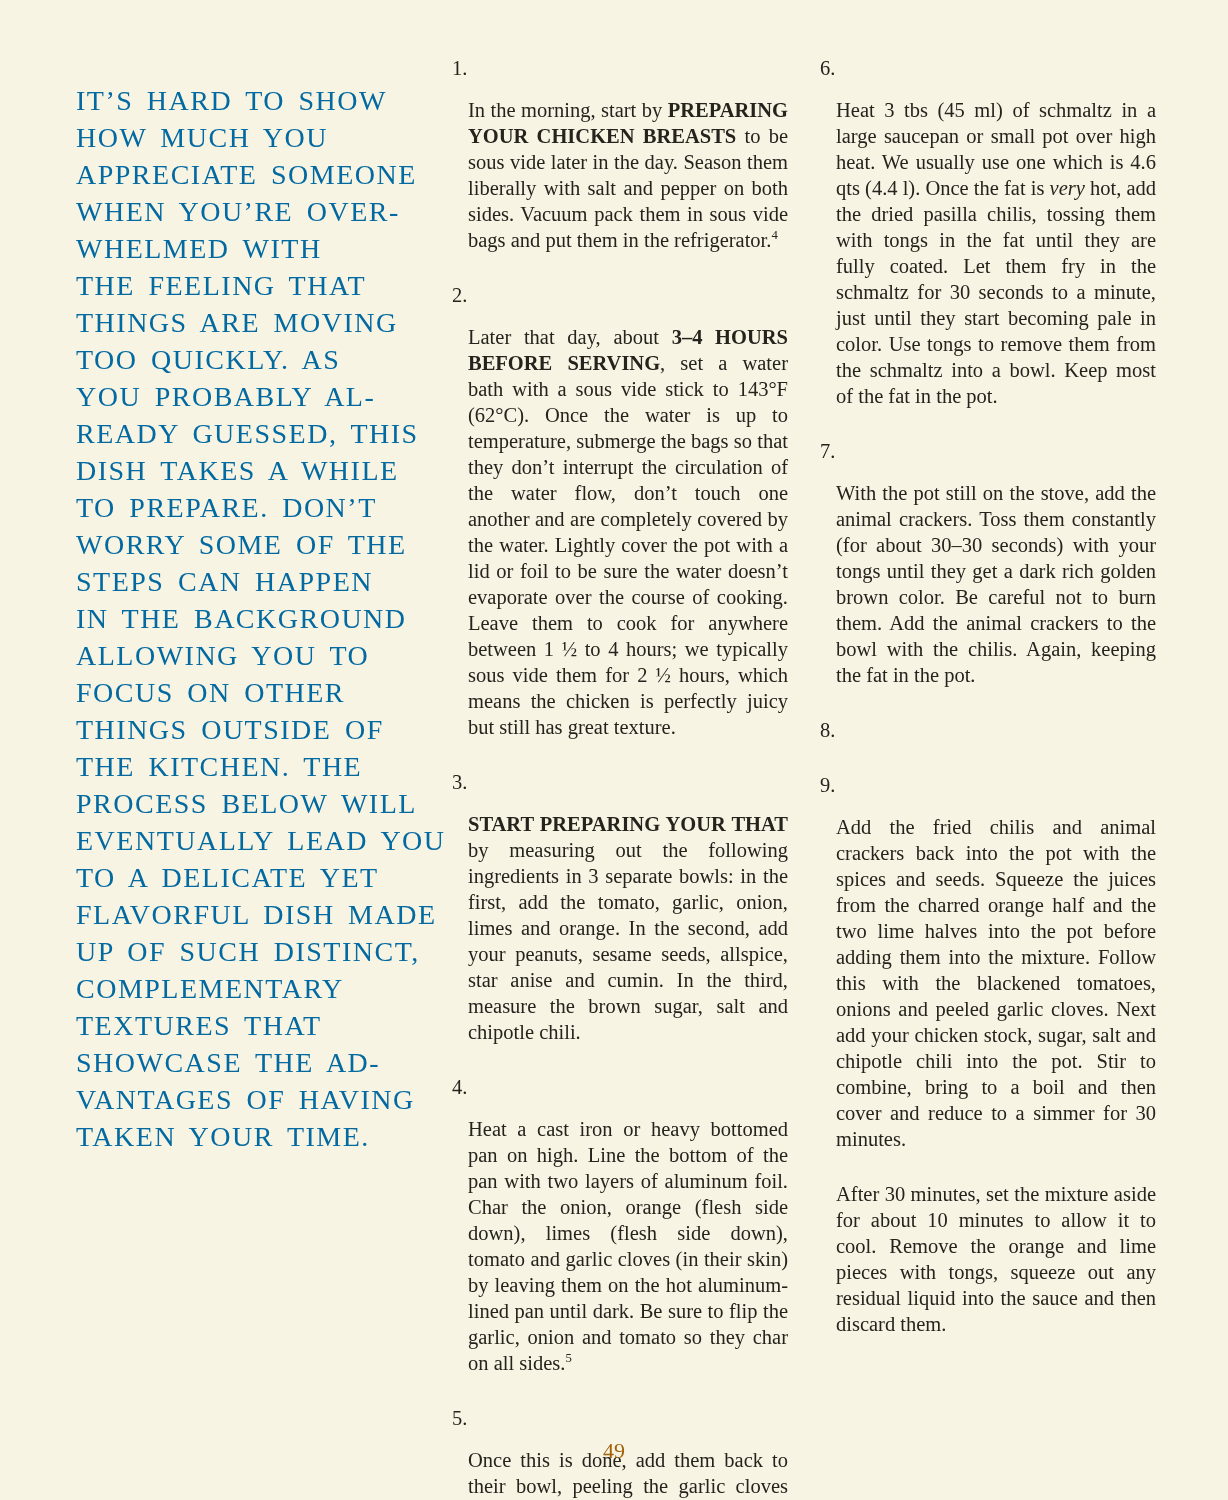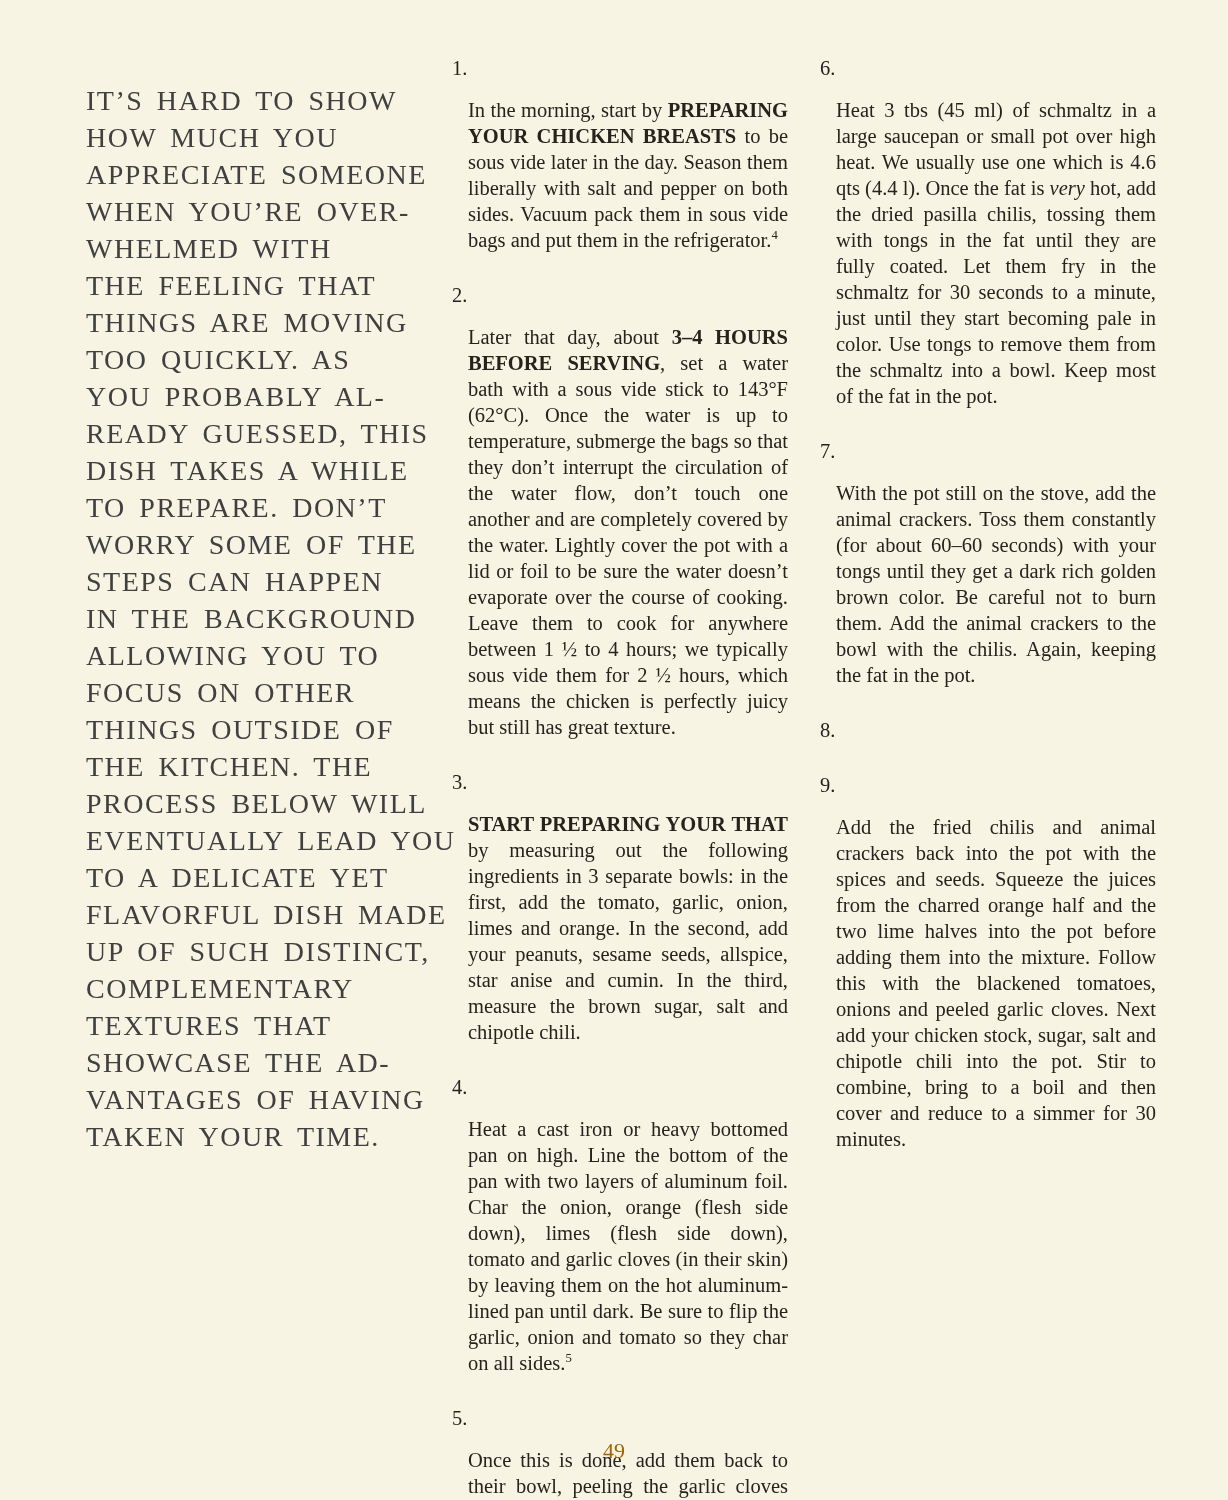--- a/index.html
+++ b/index.html
@@ -6,28 +6,28 @@
   body {
     width: 1228px; height: 1500px;
     background: #f7f4e4;
     color: #26231d;
     font-family: "Liberation Serif", serif;
     position: relative;
     overflow: hidden;
   }
   .intro {
     position: absolute;
-    left: 86px; top: 82px;
+    left: 76px; top: 82px;
     width: 362px;
     font-size: 28px;
     line-height: 37px;
     letter-spacing: 1.5px;
     word-spacing: 5px;
     white-space: pre;
-    color: #404040;
+    color: #0369a1;
     font-weight: 400;
   }
   .col {
     position: absolute;
     top: 55px;
     width: 352px;
   }
   .col-mid { left: 452px; }
   .col-right { left: 820px; }
   .step + .step { margin-top: 29px; }
@@ -113,26 +113,27 @@
     </div>
   </div>
 
 <div class="col col-right">
     <div class="step">
       <div class="step-num">6.</div>
       <p class="step-text"><span>Heat 3 tbs (45 ml) of schmaltz in a large saucepan or small pot over high heat. We usually use one which is 4.6 qts (4.4 l). Once the fat is </span><i>very</i><span> hot, add the dried pasilla chilis, tossing them with tongs in the fat until they are fully coated. Let them fry in the schmaltz for 30 seconds to a minute, just until they start becoming pale in color. Use tongs to remove them from the schmaltz into a bowl. Keep most of the fat in the pot.</span></p>
     </div>
     <div class="step">
       <div class="step-num">7.</div>
-      <p class="step-text"><span>With the pot still on the stove, add the animal crackers. Toss them constantly (for about 60–60 seconds) with your tongs until they get a dark rich golden brown color. Be careful not to burn them. Add the animal crackers to the bowl with the chilis. Again, keeping the fat in the pot.</span></p>
+      <p class="step-text"><span>With the pot still on the stove, add the animal crackers. Toss them constantly (for about 30–30 seconds) with your tongs until they get a dark rich golden brown color. Be careful not to burn them. Add the animal crackers to the bowl with the chilis. Again, keeping the fat in the pot.</span></p>
     </div>
     <div class="step">
       <div class="step-num">8.</div>
     </div>
     <div class="step">
       <div class="step-num">9.</div>
       <p class="step-text"><span>Add the fried chilis and animal crackers back into the pot with the spices and seeds. Squeeze the juices from the charred orange half and the two lime halves into the pot before adding them into the mixture. Follow this with the blackened tomatoes, onions and peeled garlic cloves. Next add your chicken stock, sugar, salt and chipotle chili into the pot. Stir to combine, bring to a boil and then cover and reduce to a simmer for 30 minutes.</span></p>
     </div>
     <div class="step">
+      <p class="step-text"><span>After 30 minutes, set the mixture aside for about 10 minutes to allow it to cool. Remove the orange and lime pieces with tongs, squeeze out any residual liquid into the sauce and then discard them.</span></p>
     </div>
   </div>
 
 <div class="page-number">49</div>
 
 </body></html>

